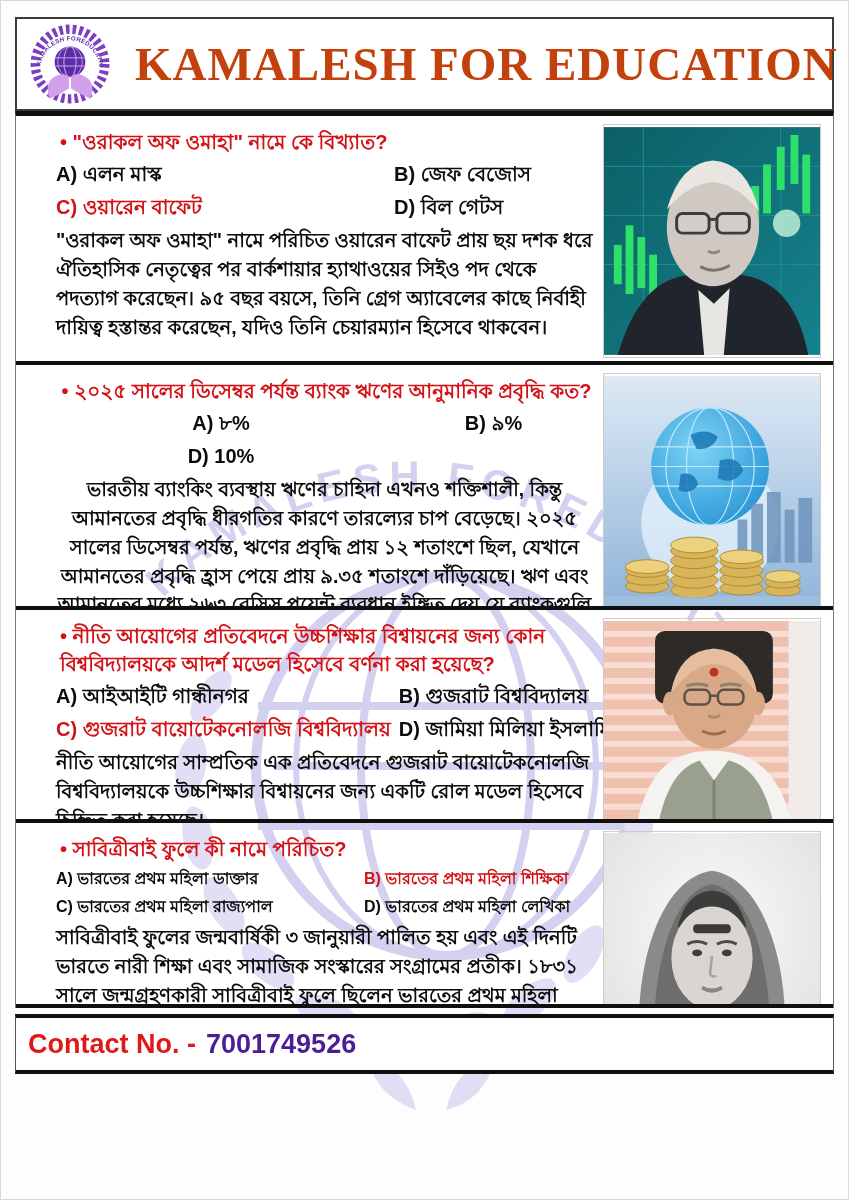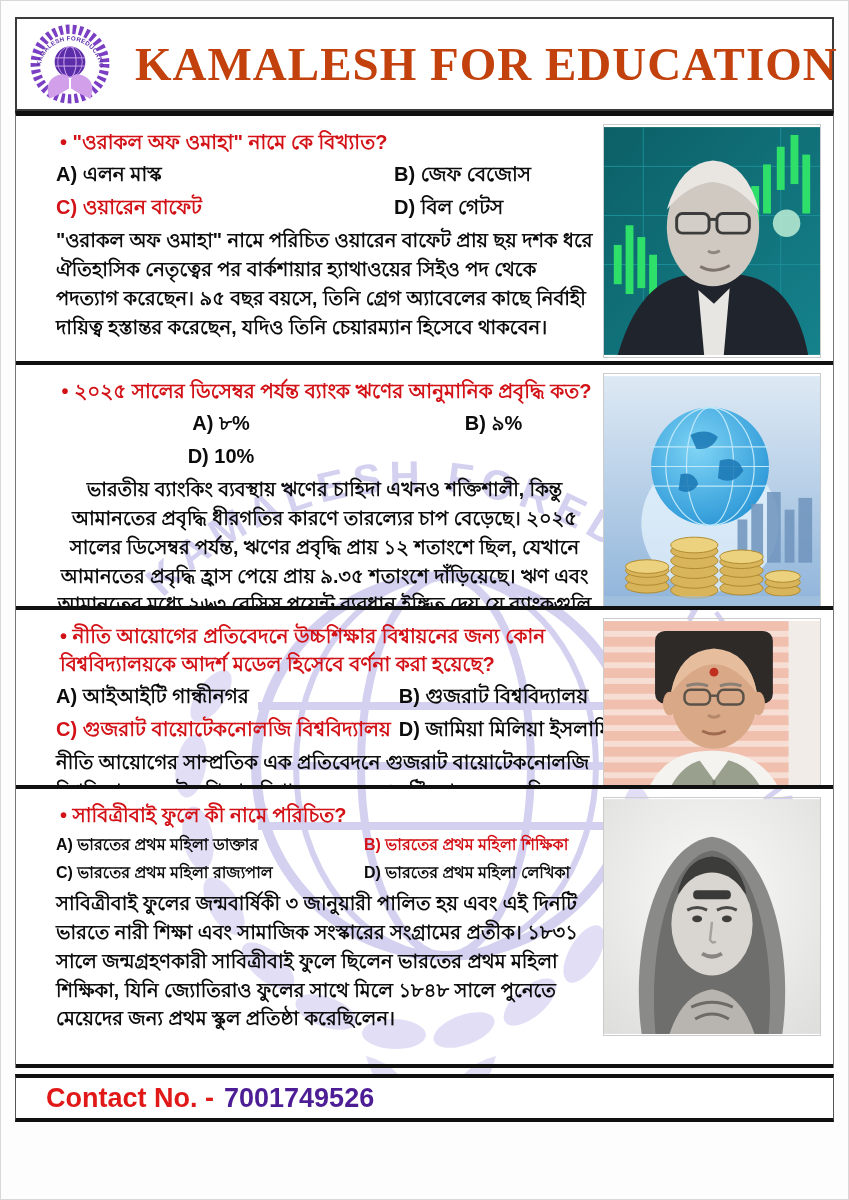--- a/index.html
+++ b/index.html
@@ -15,41 +15,41 @@
   .title { font-family:"Liberation Serif","DejaVu Serif",serif; font-weight:bold;
     font-size:47px; letter-spacing:1px; color:#c2410c; white-space:nowrap; }
 
   
   .main-box { position:relative; border-left:1px solid #777; border-right:1px solid #777;
     border-top:5px solid #101010; background:#ffffff; z-index:1; }
   .watermark { position:absolute; left:-40px; top:250px; width:860px; height:860px;
     pointer-events:none; z-index:0; }
   .section { position:relative; display:flex; border-bottom:4px solid #101010;
     overflow:hidden; z-index:1; }
-  .sec-1 { height:249px; } .sec-2 { height:245px;text-align:center; } .sec-3 { height:179px; } .sec-4 { height:279px; }
+  .sec-1 { height:249px; } .sec-2 { height:245px;text-align:center; } .sec-3 { height:213px; } .sec-4 { height:185px; }
   .sec-left { flex:1 1 auto; padding:12px 6px 0 40px; min-width:0; }
   .sec-right { flex:0 0 234px; padding:8px 12px 0 4px; }
   .sec-right svg { display:block; width:218px; border:1px solid #cccccc; }
 
   .q { color:#d31217; font-weight:bold; font-size:20px; line-height:1.4;
     padding-left:4px; margin-bottom:6px; }
   .q::before { content:"• "; color:#d31217; font-weight:bold; }
   .options { display:grid; column-gap:8px; row-gap:8px; margin-bottom:6px; }
   .options.two-col { grid-template-columns:330px 1fr; }
   .options.tight   { grid-template-columns:300px 1fr; }
   .options.one-col { grid-template-columns:1fr 1fr; }
   .opt { color:#0c0c0c; font-weight:bold; font-size:20px; line-height:1.25; white-space:nowrap; }
   .opt.correct { color:#d31217; }
   .sec-4 .opt { font-size:16px; }
   .expl { color:#0c0c0c; font-weight:bold; font-size:19.5px; line-height:1.48; }
 
   
-  .footer-box { margin-top:6px; height:48px; border-top:4px solid #101010;
+  .footer-box { margin-top:6px; height:60px; border-top:4px solid #101010;
     border-bottom:4px solid #101010; border-left:1px solid #555; border-right:1px solid #555;
-    background:#ffffff; display:flex; align-items:center; padding-left:30px;
+    background:#ffffff; display:flex; align-items:center; padding-left:12px;
     font-size:27px; font-weight:bold; position:relative; z-index:5; }
   .contact-label { color:#e01818; margin-right:10px; }
   .contact-number { color:#4c1d95; }
 </style>
 </head>
 <body>
 
 <div class="page">
 
   <div class="header-box">

